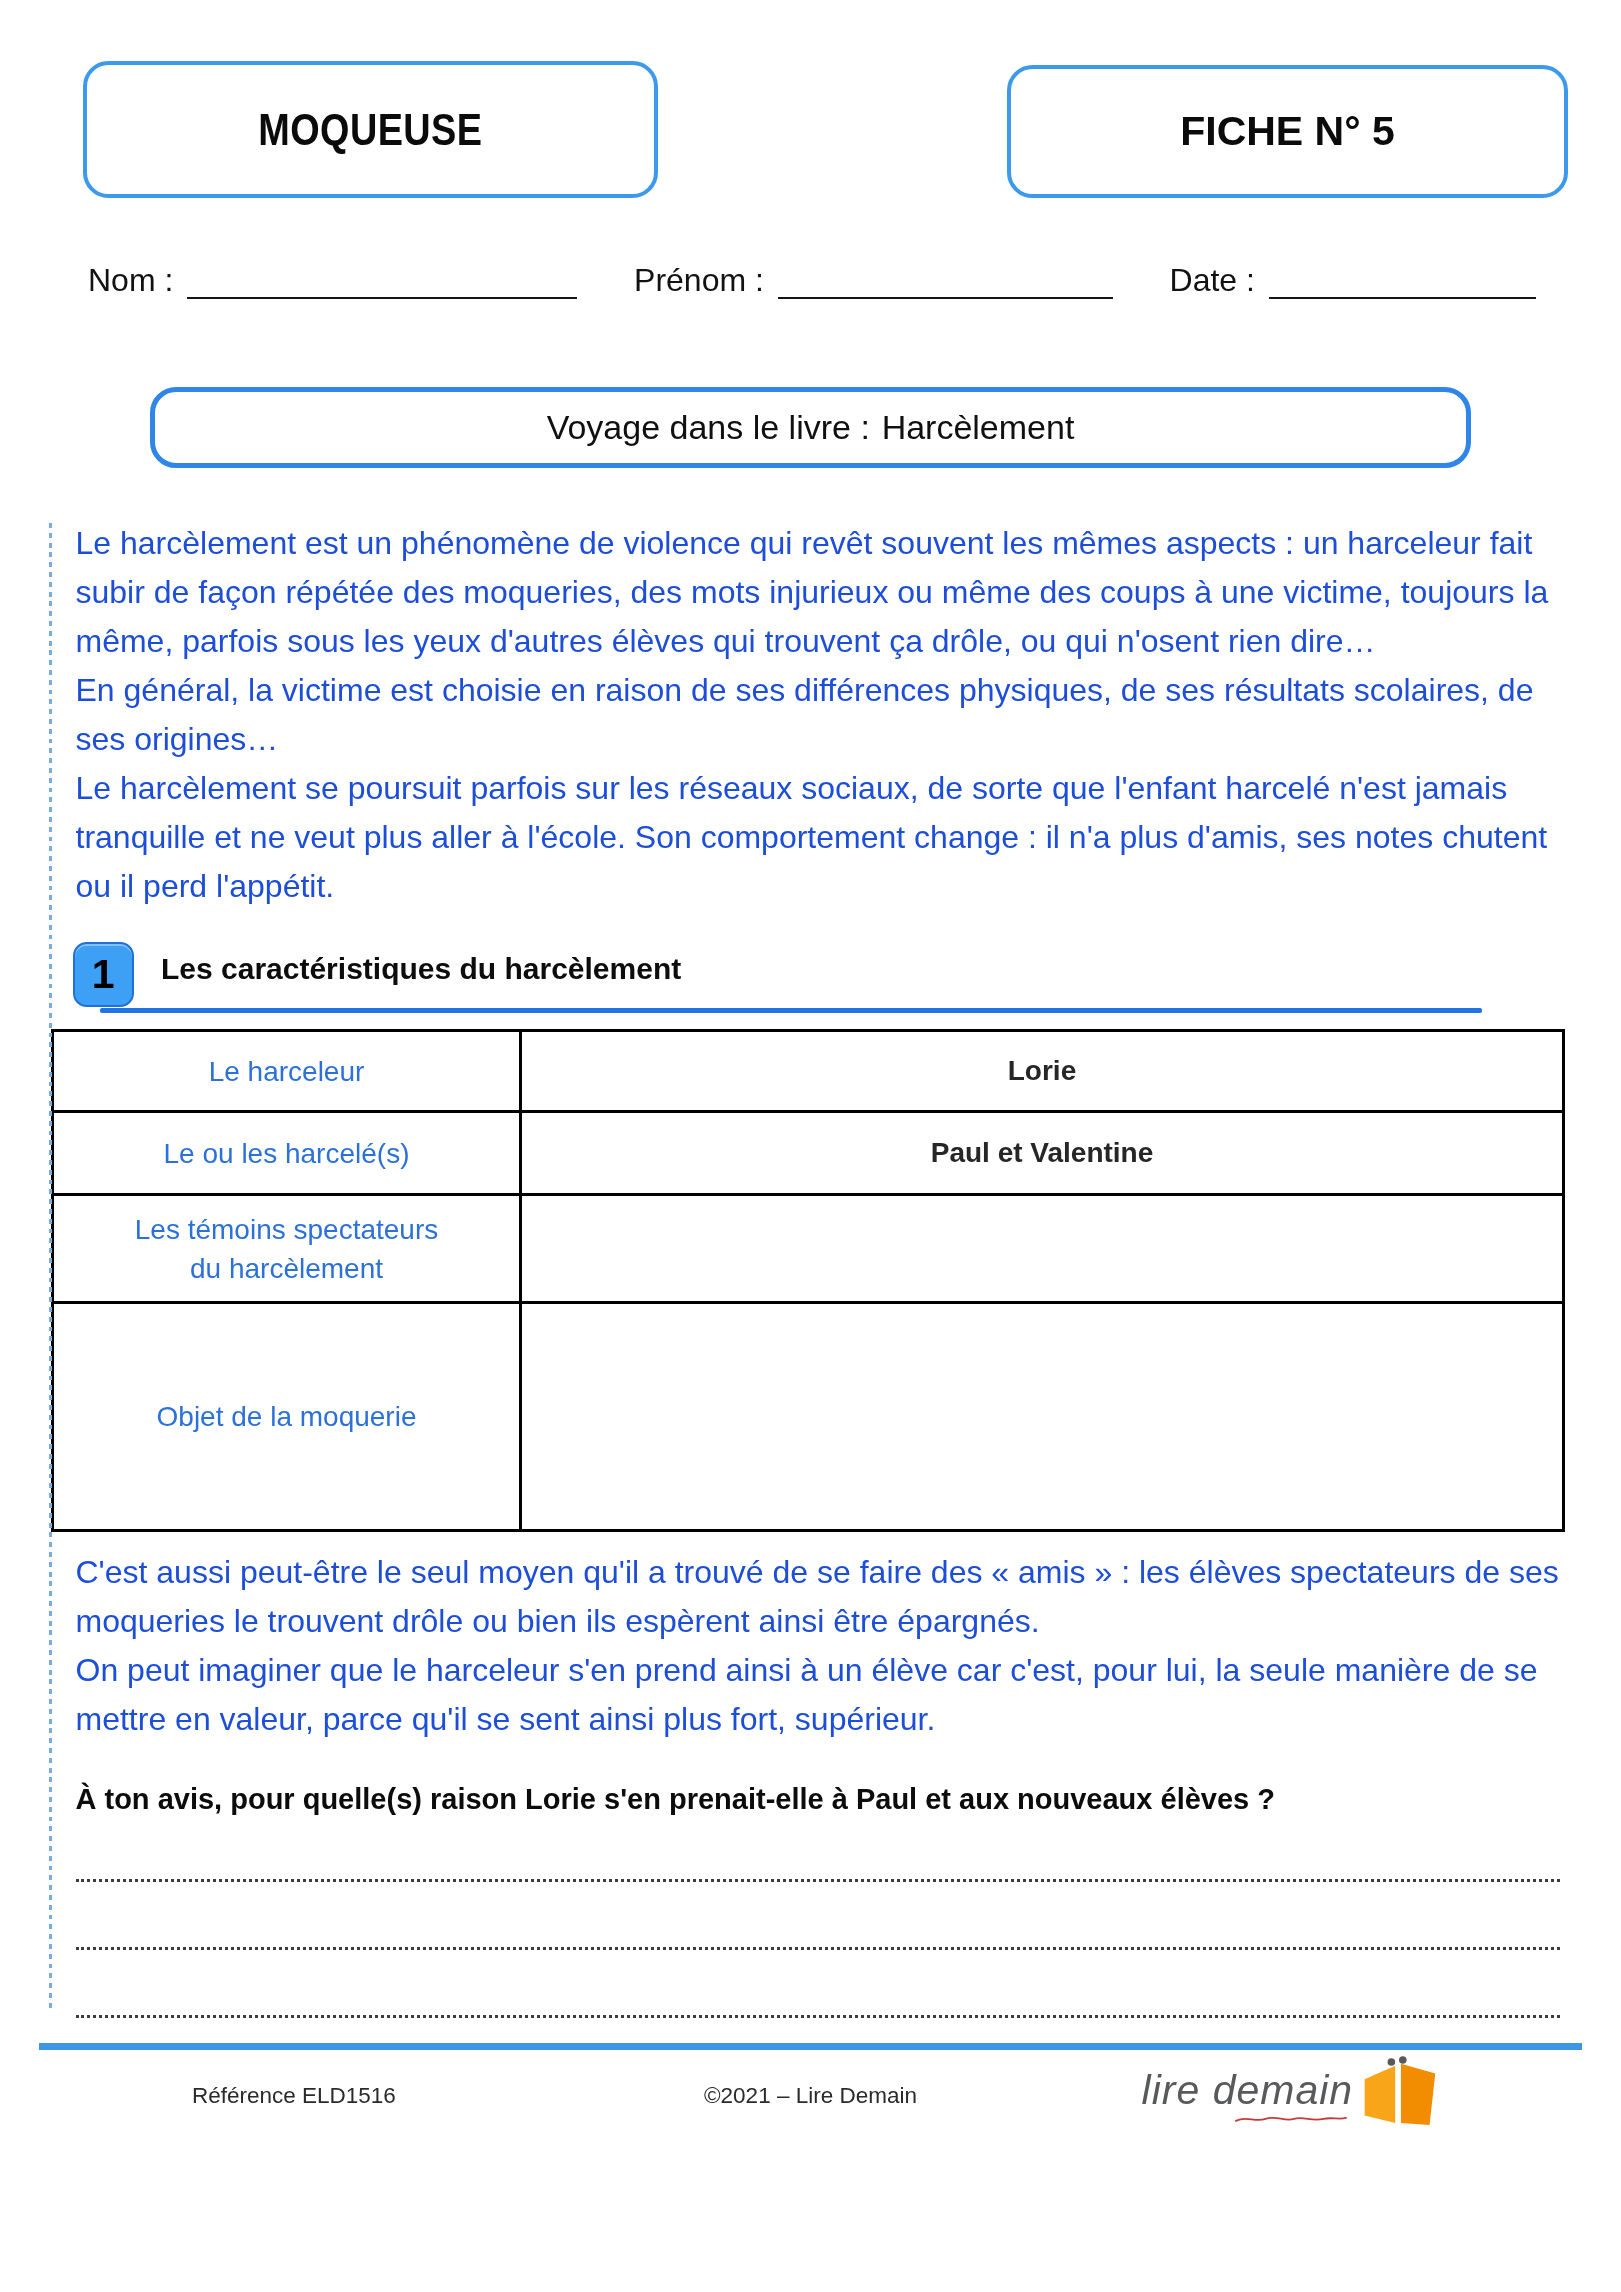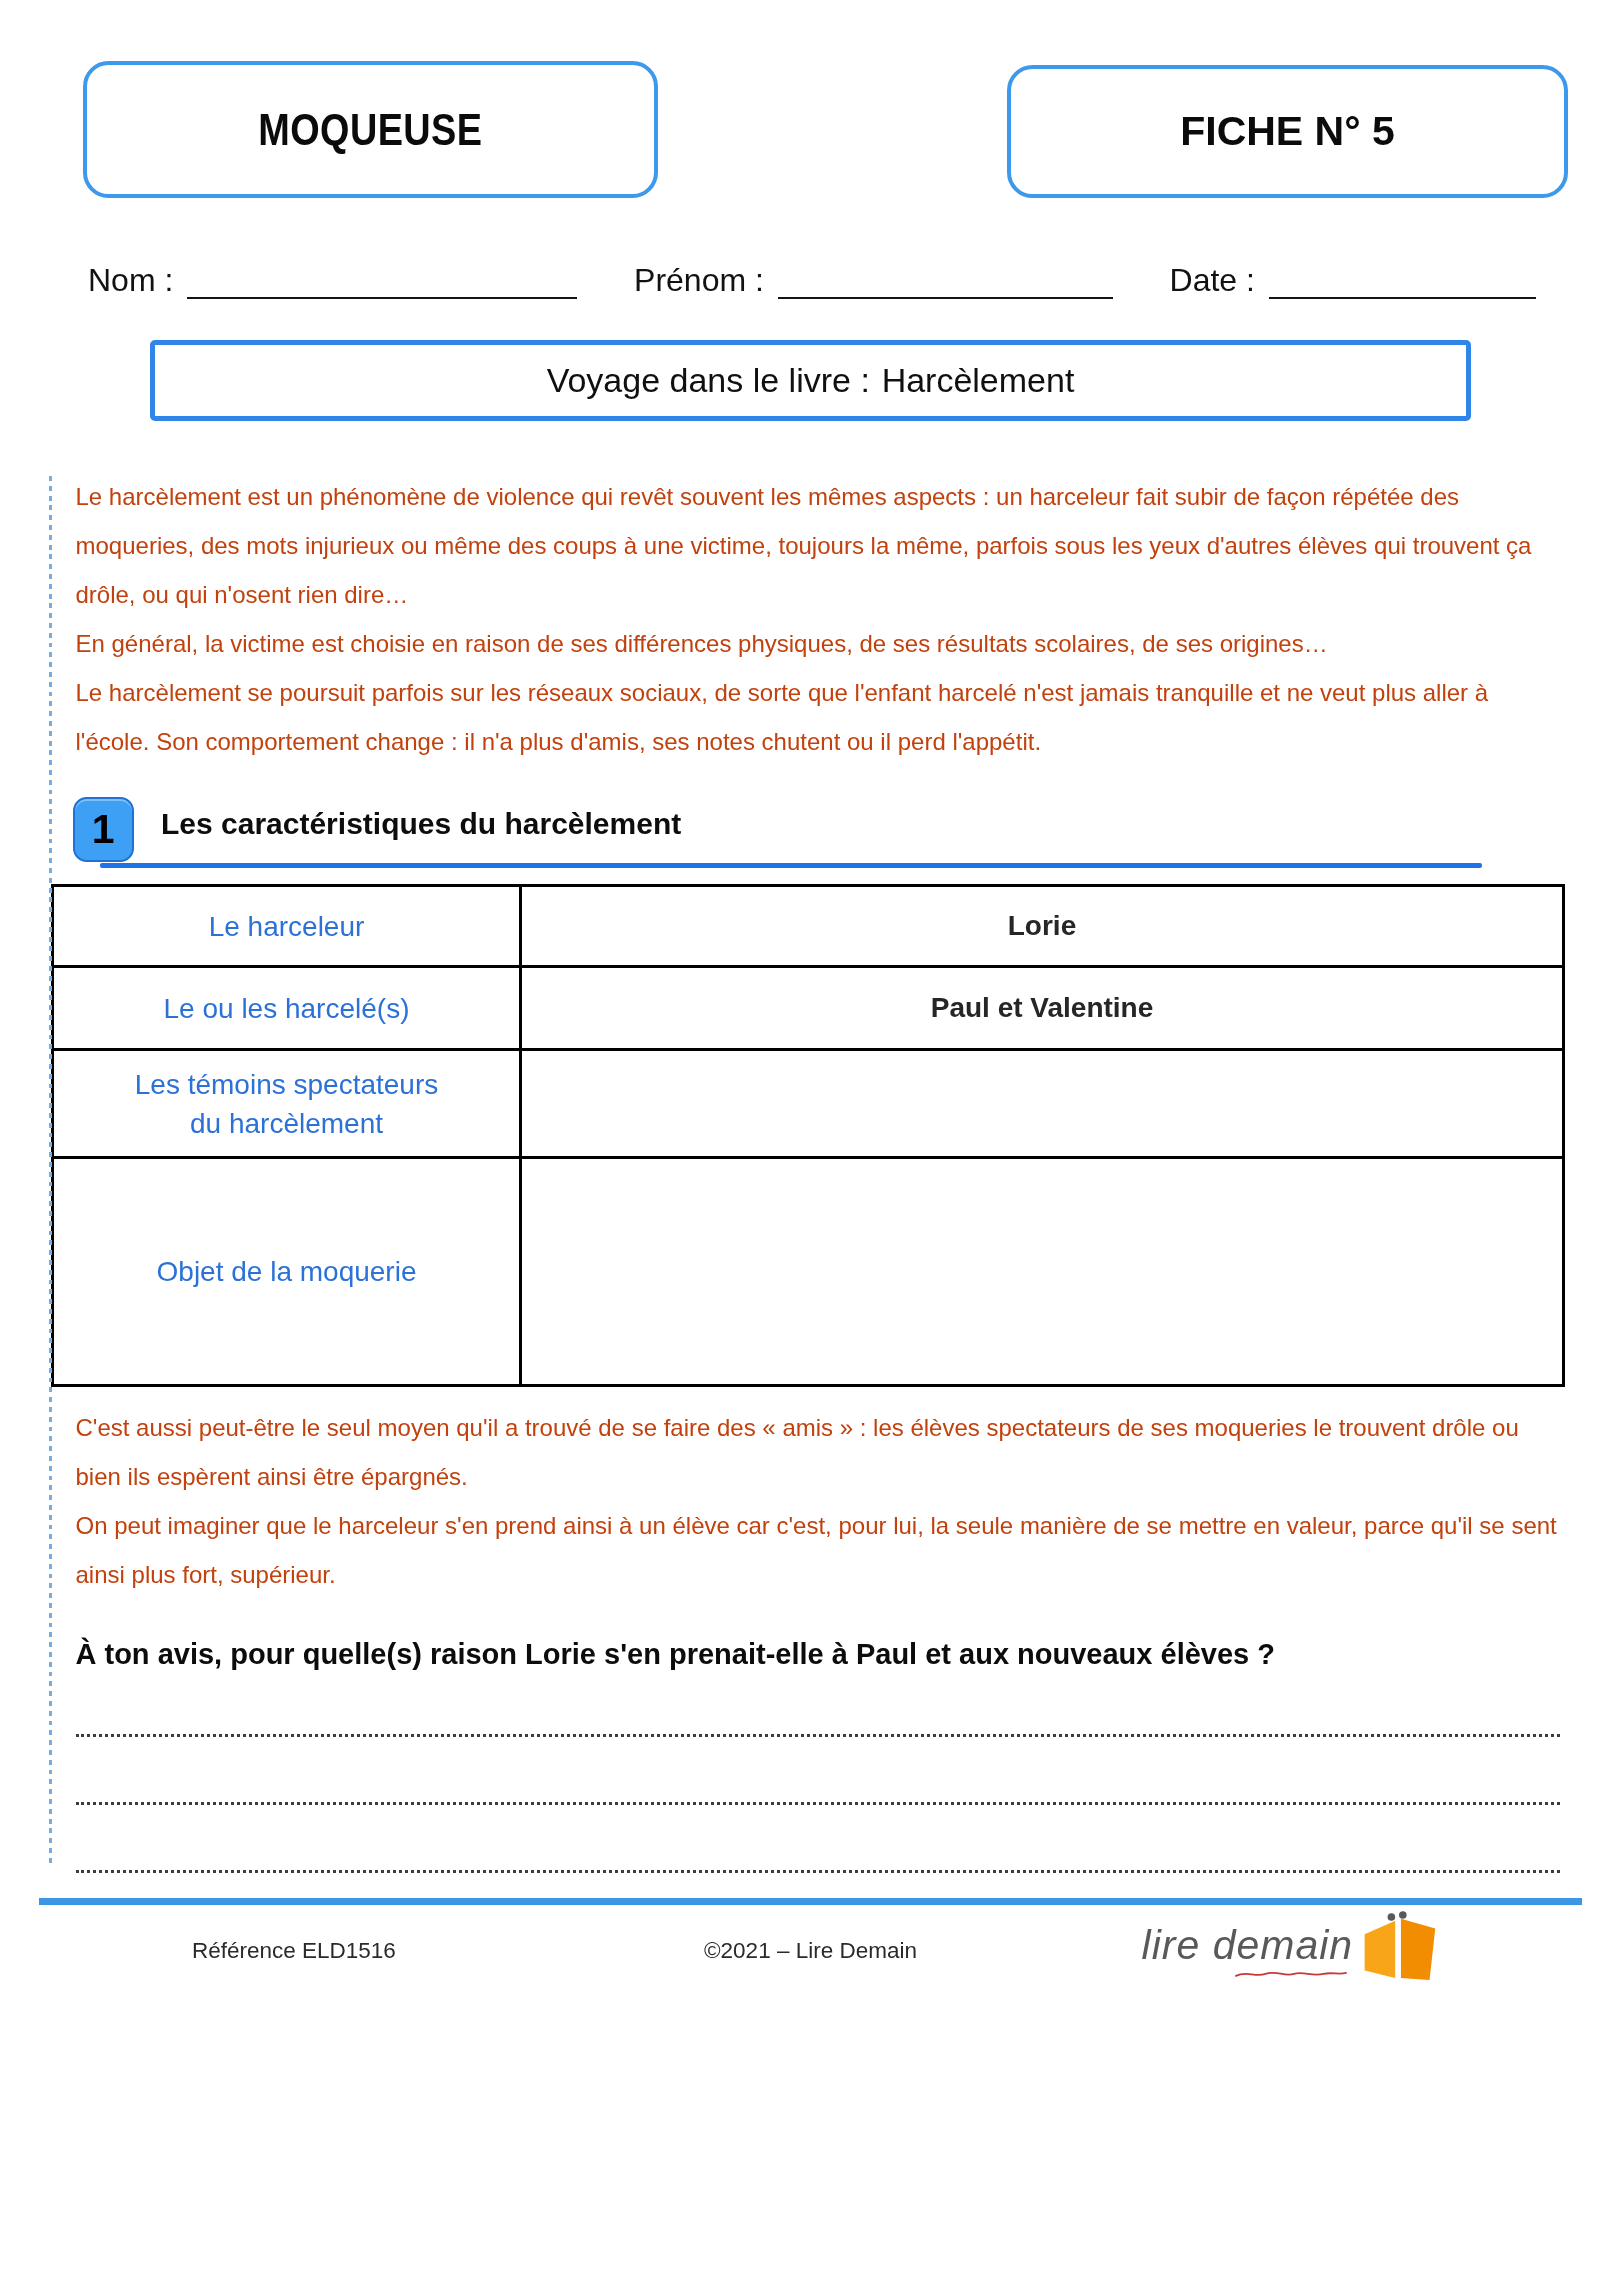--- a/index.html
+++ b/index.html
@@ -25,34 +25,34 @@
   
   .identity{display:flex;align-items:flex-end;margin:27.4px 0 0 88px;height:47px;font-size:32px;color:#121212;}
   .identity .lbl{white-space:nowrap;margin-right:13.7px;}
   .blank{border-bottom:2.9px solid #151515;height:39px;display:inline-block;}
   .blank.nom{width:390px;margin-right:57px;}
   .blank.prenom{width:335px;margin-right:57px;}
   .blank.date{width:267px;}
 
   
   .title-box{
-    margin:41px auto 0;width:1311px;height:71px;
-    border:5.9px solid #2F86E8;border-radius:5px;background:#fff;
+    margin:88px auto 0;width:1311px;height:71px;
+    border:5.9px solid #2F86E8;border-radius:26px;background:#fff;
     display:flex;align-items:center;justify-content:center;font-size:34px;color:#101010;
   }
   .title-box .pre{margin-right:11.8px;}
   .title-box .hl{font-weight:normal;}
 
   
   .frame{position:relative;margin:51px 53px 0 51px;}
   .frame::before{
     content:"";position:absolute;left:-2px;top:3.9px;bottom:5.9px;width:2.9px;
     background-image:repeating-linear-gradient(to bottom,#76ACE0 0 4.9px,transparent 4.9px 9.8px);
   }
-  .bodytext{margin:0 5.9px 0 24.5px;font-size:24px;line-height:49px;color:#c2410c;}
+  .bodytext{margin:0 5.9px 0 24.5px;font-size:32px;line-height:49px;color:#1d4ed8;}
   .bodytext p{margin:0;}
 
   
   .section-head{position:relative;height:73px;margin-top:29px;}
   .num-badge{
     position:absolute;left:21.6px;top:2px;width:57px;height:61px;
     background:#3EA0F4;border:2.9px solid #2070D8;border-radius:13.7px;
     display:flex;align-items:center;justify-content:center;
     font-weight:bold;font-size:41px;color:#000;
     box-shadow:inset 0 2px 0 rgba(255,255,255,.35);

